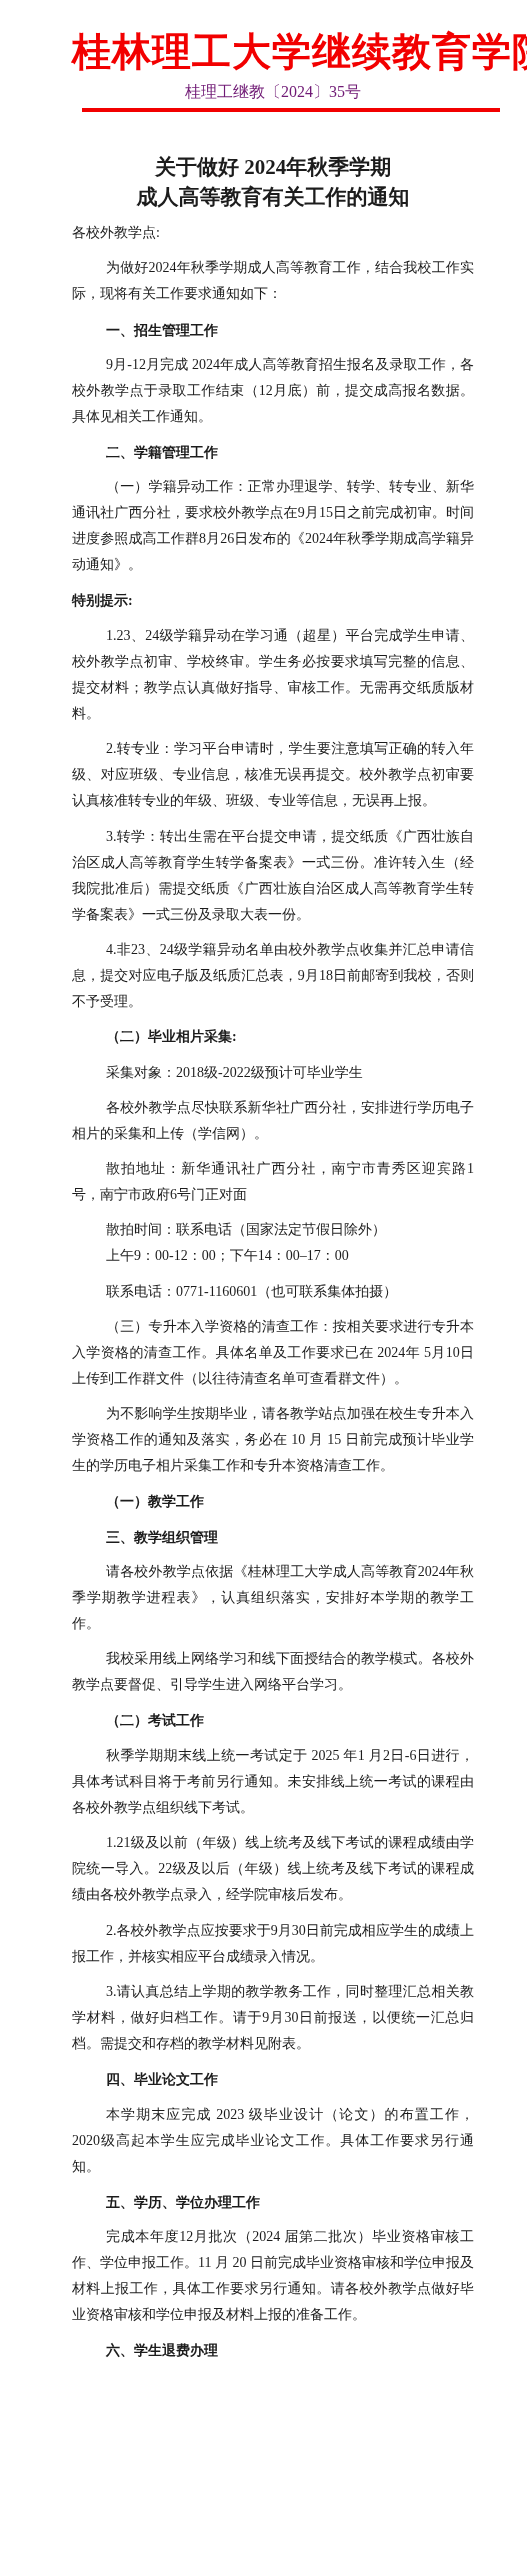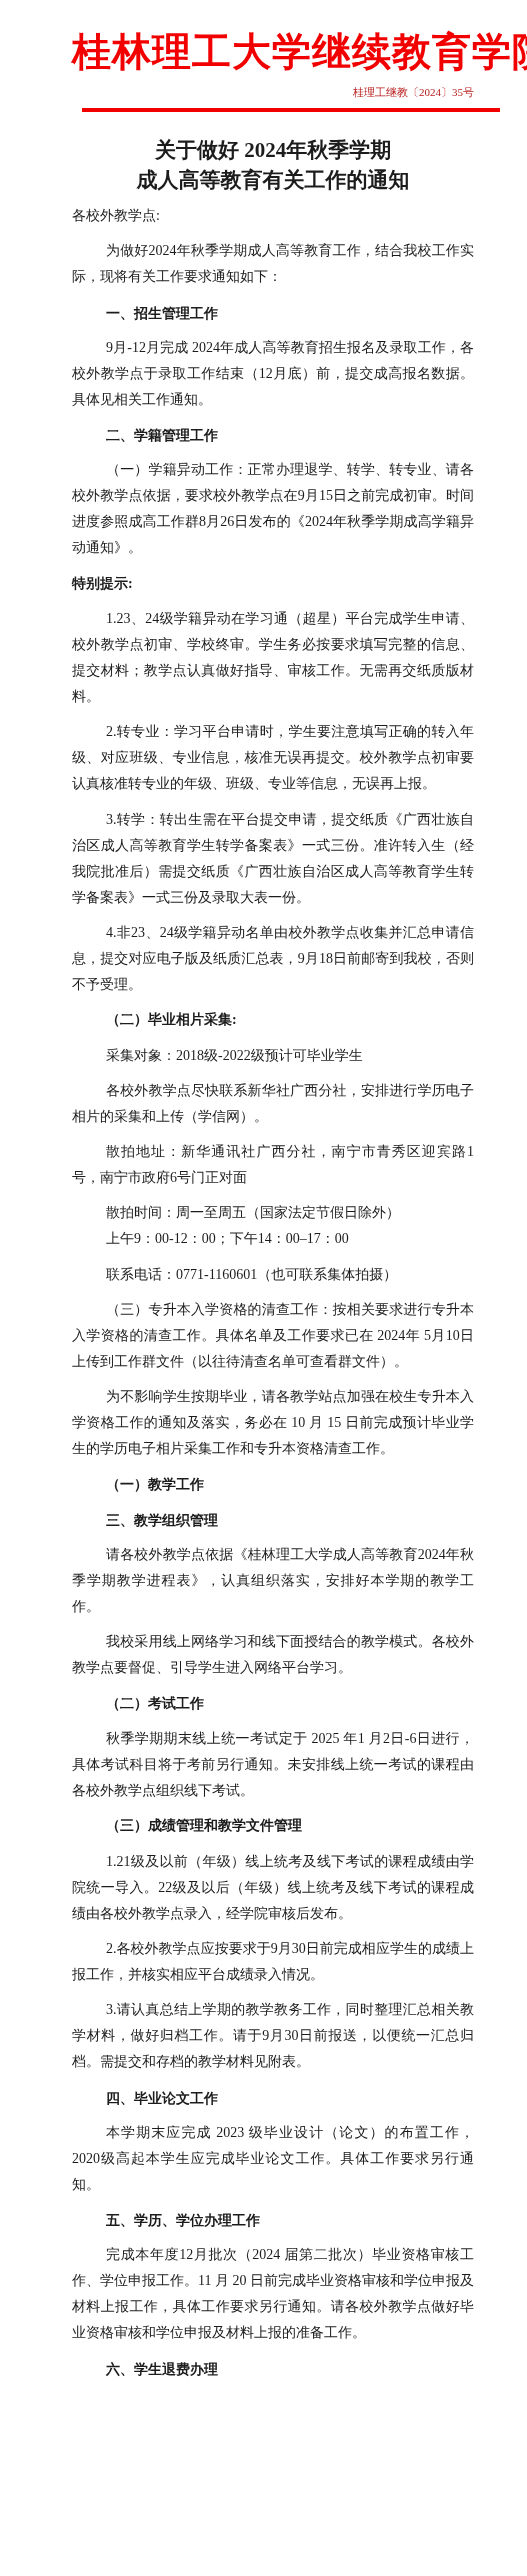--- a/index.html
+++ b/index.html
@@ -20,32 +20,32 @@
     text-align:center;
     font-size:39px;
     line-height:47px;
     font-weight:700;
     letter-spacing:1px;
     color:#f20000;
     white-space:nowrap;
   }
   .doc-number {
     margin-top:8.2px;
-    text-align:right;
-    font-size:11px;
+    text-align:center;
+    font-size:16px;
     line-height:18.5px;
-    color:#b91c1c;
+    color:#701a75;
   }
   .red-rule {
     margin:6.2px -26px 0 10.3px;
     height:4.1px;
     background:#f20000;
   }
   .doc-title {
-    margin-top:23px;
+    margin-top:40px;
     text-align:center;
     font-weight:700;
     font-size:21px;
     line-height:30px;
   }
   
   .body-text { margin-top:8.2px; }
   .para {
     margin:0 0 9.3px 0;
     font-size:14px;
@@ -75,42 +75,41 @@
     <div>关于做好 2024年秋季学期</div>
     <div>成人高等教育有关工作的通知</div>
   </div>
 
   <div class="body-text">
     <p class="para">各校外教学点:</p>
     <p class="para indent">为做好2024年秋季学期成人高等教育工作，结合我校工作实际，现将有关工作要求通知如下：</p>
     <p class="para indent h1">一、招生管理工作</p>
     <p class="para indent">9月-12月完成 2024年成人高等教育招生报名及录取工作，各校外教学点于录取工作结束（12月底）前，提交成高报名数据。具体见相关工作通知。</p>
     <p class="para indent h1">二、学籍管理工作</p>
-    <p class="para indent"><span class="lead">（一）学籍异动工作：</span><span>正常办理退学、转学、转专业、请各校外教学点依据，要求校外教学点在9月15日之前完成初审。时间进度参照成高工作群8月26日发布的《2024年秋季学期成高学籍异动通知》。</span></p>
+    <p class="para indent"><span class="lead">（一）学籍异动工作：</span><span>正常办理退学、转学、转专业、新华通讯社广西分社，要求校外教学点在9月15日之前完成初审。时间进度参照成高工作群8月26日发布的《2024年秋季学期成高学籍异动通知》。</span></p>
     <p class="para bold">特别提示:</p>
     <p class="para indent">1.23、24级学籍异动在学习通（超星）平台完成学生申请、校外教学点初审、学校终审。学生务必按要求填写完整的信息、提交材料；教学点认真做好指导、审核工作。无需再交纸质版材料。</p>
     <p class="para indent">2.转专业：学习平台申请时，学生要注意填写正确的转入年级、对应班级、专业信息，核准无误再提交。校外教学点初审要认真核准转专业的年级、班级、专业等信息，无误再上报。</p>
     <p class="para indent">3.转学：转出生需在平台提交申请，提交纸质《广西壮族自治区成人高等教育学生转学备案表》一式三份。准许转入生（经我院批准后）需提交纸质《广西壮族自治区成人高等教育学生转学备案表》一式三份及录取大表一份。</p>
     <p class="para indent">4.非23、24级学籍异动名单由校外教学点收集并汇总申请信息，提交对应电子版及纸质汇总表，9月18日前邮寄到我校，否则不予受理。</p>
     <p class="para indent h2">（二）毕业相片采集:</p>
     <p class="para indent">采集对象：2018级-2022级预计可毕业学生</p>
     <p class="para indent">各校外教学点尽快联系新华社广西分社，安排进行学历电子相片的采集和上传（学信网）。</p>
     <p class="para indent">散拍地址：新华通讯社广西分社，南宁市青秀区迎宾路1号，南宁市政府6号门正对面</p>
-    <p class="para indent tight">散拍时间：周一至周五（国家法定节假日除外）</p>
+    <p class="para indent tight">散拍时间：联系电话（国家法定节假日除外）</p>
     <p class="para indent">上午9：00-12：00；下午14：00–17：00</p>
     <p class="para indent">联系电话：0771-1160601（也可联系集体拍摄）</p>
     <p class="para indent"><span class="lead">（三）专升本入学资格的清查工作：</span><span>按相关要求进行专升本入学资格的清查工作。具体名单及工作要求已在 2024年 5月10日上传到工作群文件（以往待清查名单可查看群文件）。</span></p>
     <p class="para indent">为不影响学生按期毕业，请各教学站点加强在校生专升本入学资格工作的通知及落实，务必在 10 月 15 日前完成预计毕业学生的学历电子相片采集工作和专升本资格清查工作。</p>
     <p class="para indent h2">（一）教学工作</p>
     <p class="para indent h1">三、教学组织管理</p>
     <p class="para indent">请各校外教学点依据《桂林理工大学成人高等教育2024年秋季学期教学进程表》，认真组织落实，安排好本学期的教学工作。</p>
     <p class="para indent">我校采用线上网络学习和线下面授结合的教学模式。各校外教学点要督促、引导学生进入网络平台学习。</p>
     <p class="para indent h2">（二）考试工作</p>
     <p class="para indent">秋季学期期末线上统一考试定于 2025 年1 月2日-6日进行，具体考试科目将于考前另行通知。未安排线上统一考试的课程由各校外教学点组织线下考试。</p>
-    <p class="para indent h2">（三）成绩管理和教学文件管理</p>
     <p class="para indent">1.21级及以前（年级）线上统考及线下考试的课程成绩由学院统一导入。22级及以后（年级）线上统考及线下考试的课程成绩由各校外教学点录入，经学院审核后发布。</p>
     <p class="para indent">2.各校外教学点应按要求于9月30日前完成相应学生的成绩上报工作，并核实相应平台成绩录入情况。</p>
     <p class="para indent">3.请认真总结上学期的教学教务工作，同时整理汇总相关教学材料，做好归档工作。请于9月30日前报送，以便统一汇总归档。需提交和存档的教学材料见附表。</p>
     <p class="para indent h1">四、毕业论文工作</p>
     <p class="para indent">本学期末应完成 2023 级毕业设计（论文）的布置工作，2020级高起本学生应完成毕业论文工作。具体工作要求另行通知。</p>
     <p class="para indent h1">五、学历、学位办理工作</p>
     <p class="para indent">完成本年度12月批次（2024 届第二批次）毕业资格审核工作、学位申报工作。11 月 20 日前完成毕业资格审核和学位申报及材料上报工作，具体工作要求另行通知。请各校外教学点做好毕业资格审核和学位申报及材料上报的准备工作。</p>
     <p class="para indent h1">六、学生退费办理</p>
 
   </div>

